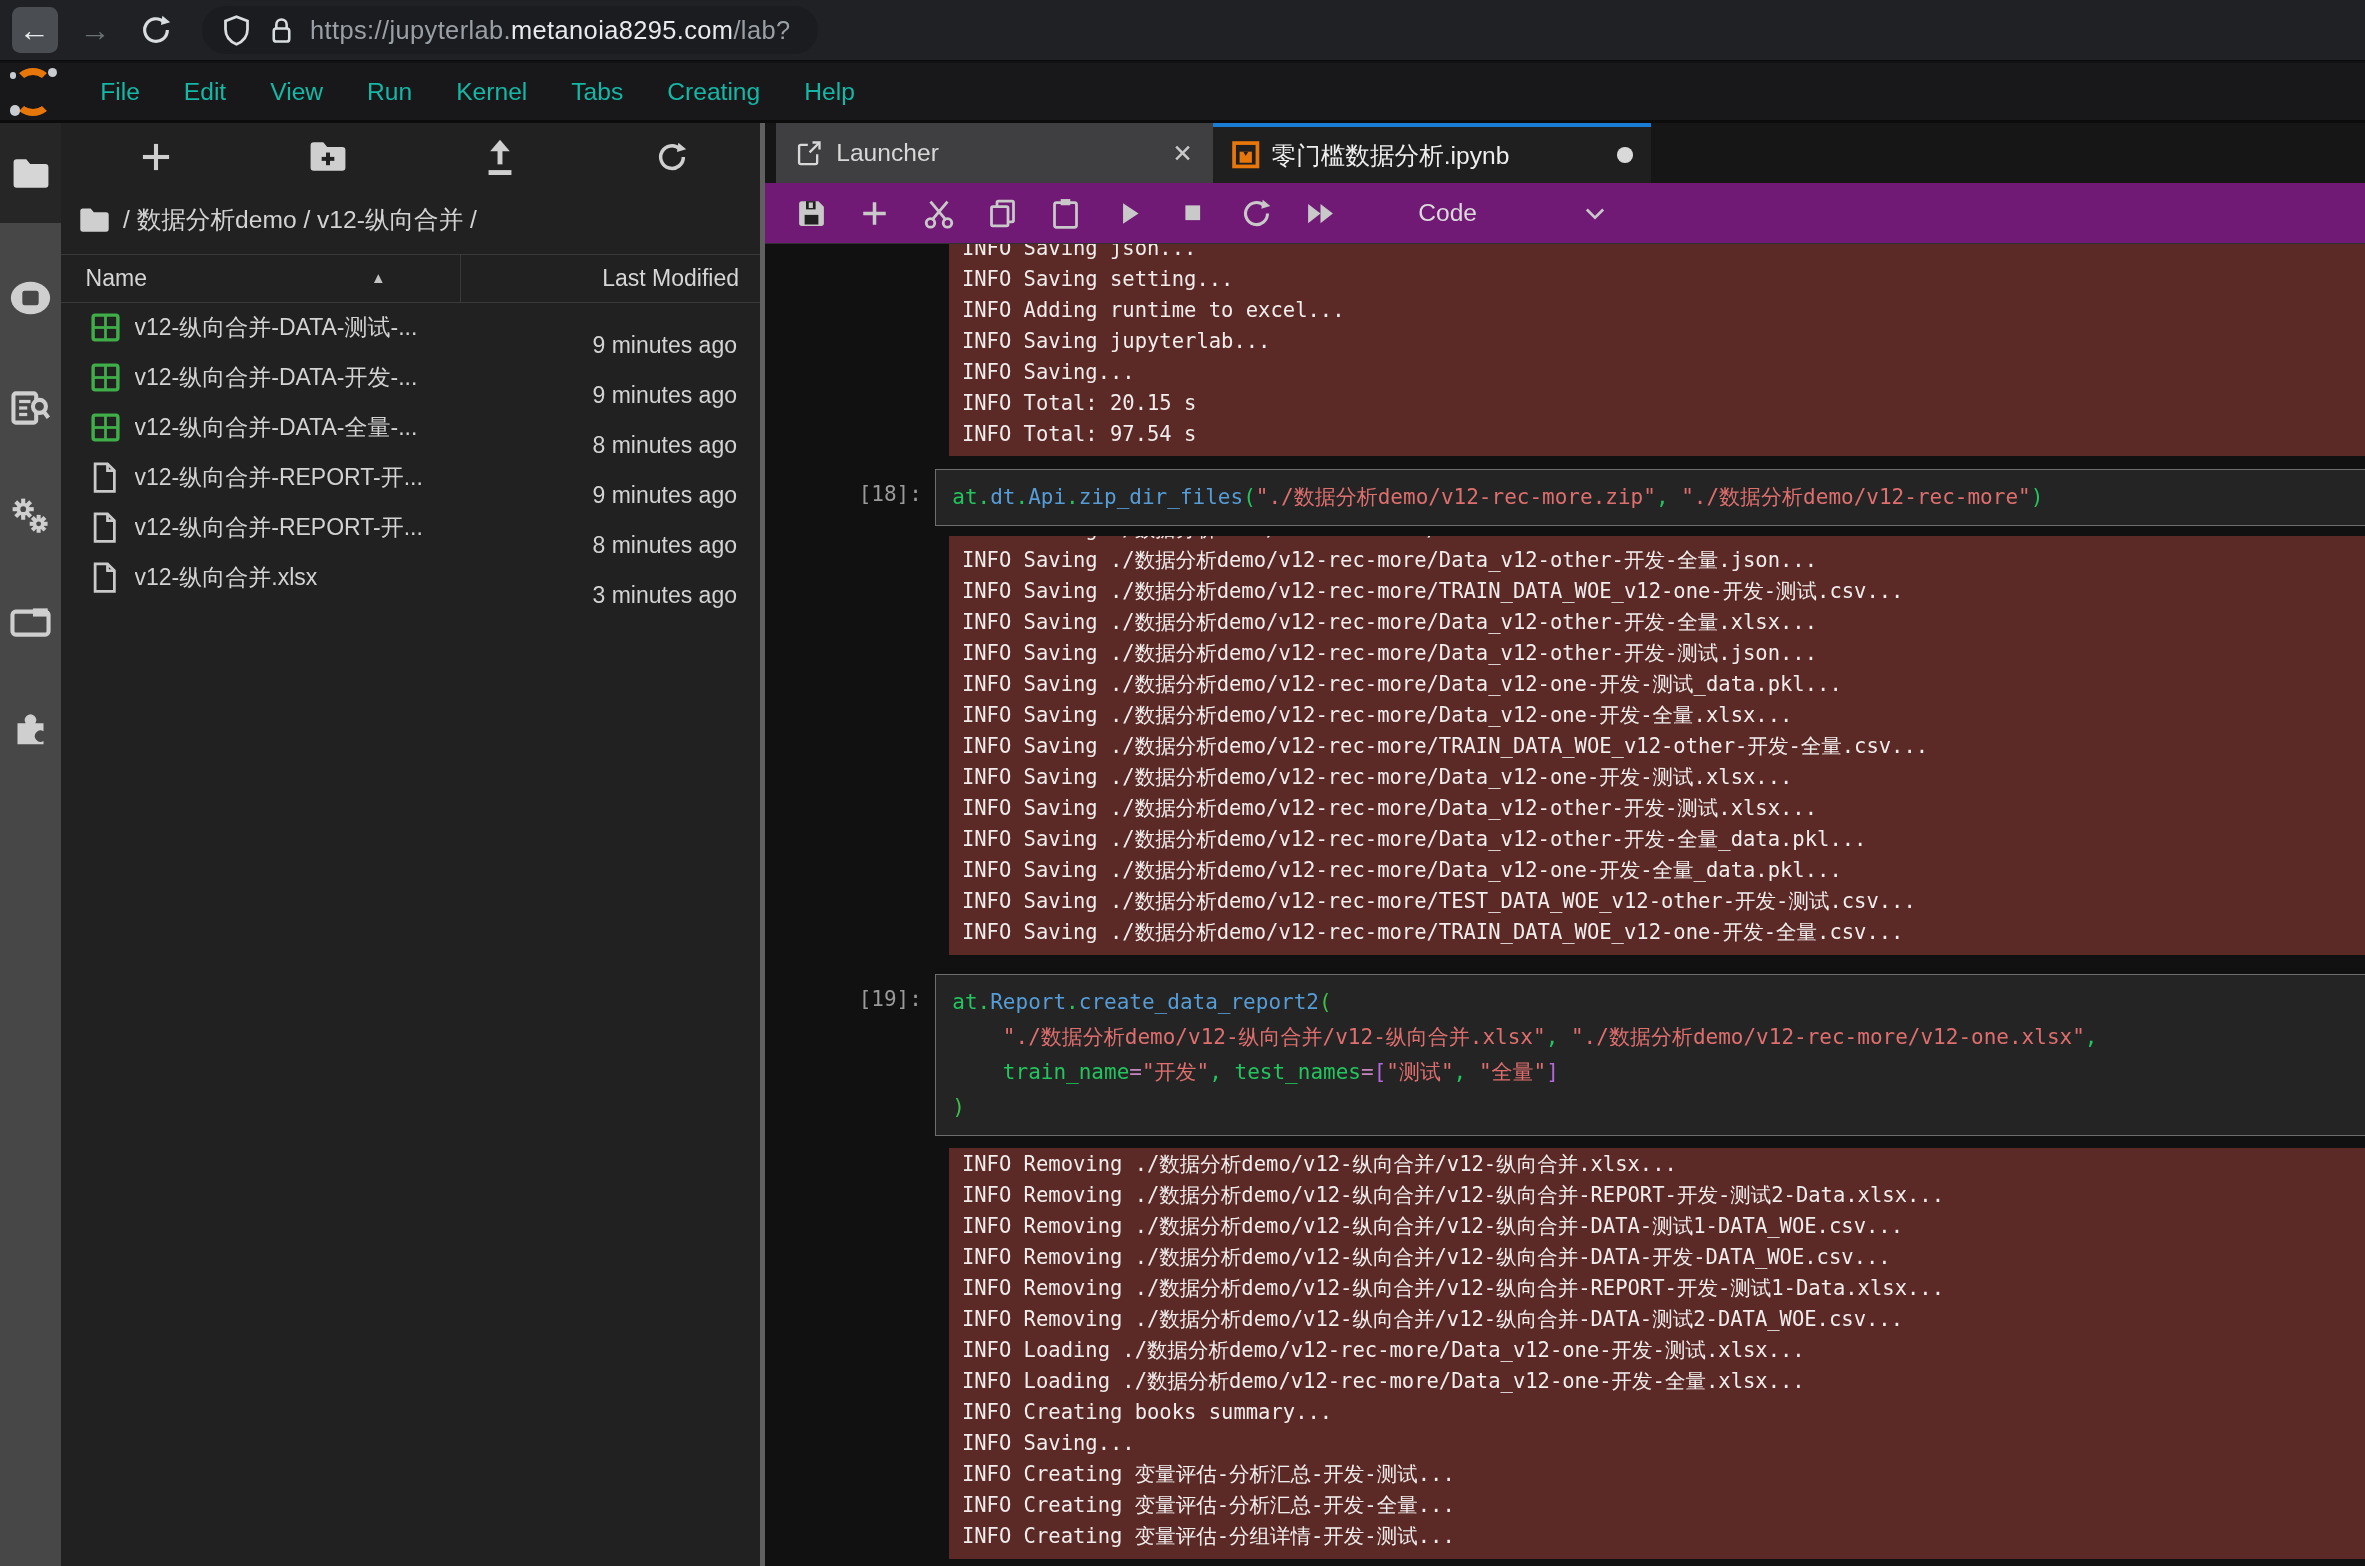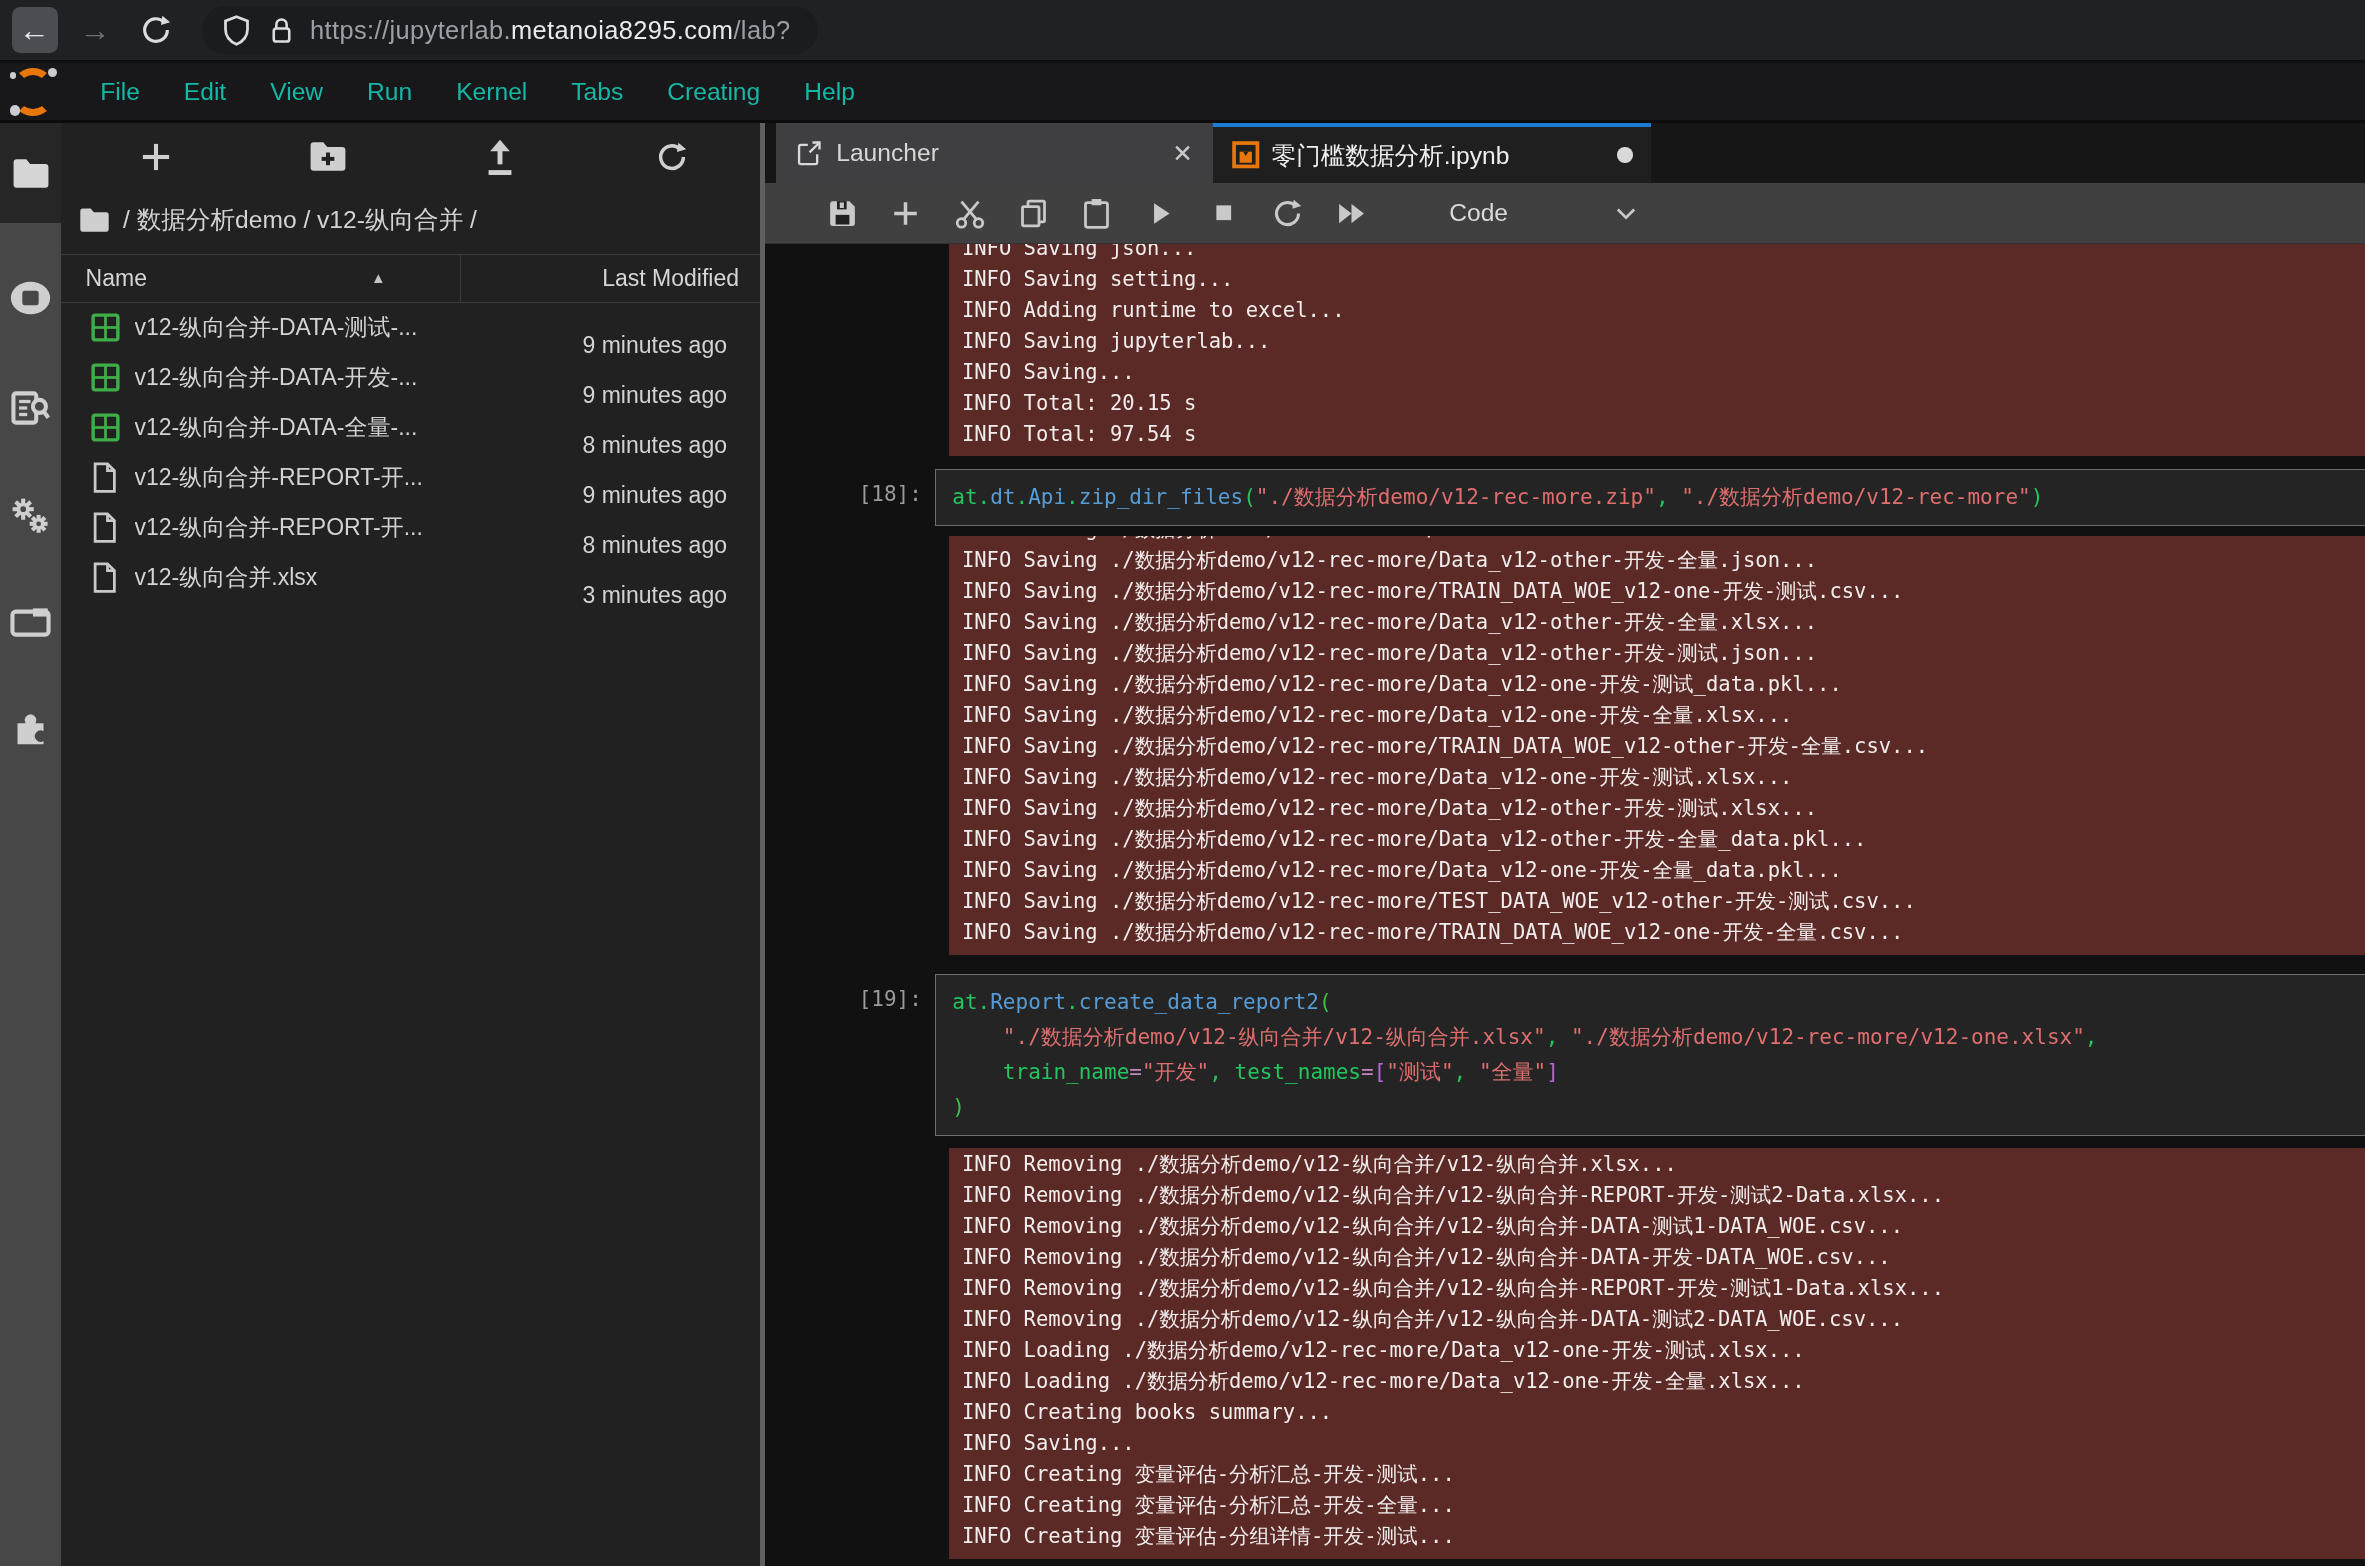--- a/index.html
+++ b/index.html
@@ -55,37 +55,37 @@
     position:relative; height:49px; margin-top:4.9px; display:flex; align-items:center;
     border-top:0.8px solid #3a3a3a; border-bottom:0.8px solid #3a3a3a; color:#d6d6d6; font-size:23px;
   }
   .fb-header .colname{ padding-left:24.6px; }
   .fb-header .sort{ position:absolute; left:310px; font-size:14.8px; color:#c3c3c3; }
   .fb-header .coldiv{ position:absolute; left:399px; top:0; width:0.8px; height:100%; background:#3a3a3a; }
   .fb-header .colmod{ position:absolute; right:21px; }
   .file-row{ height:50px; display:flex; align-items:center; color:#d3d3d3; font-size:23px; }
   .file-row .ficon{ width:36px; height:36px; margin:0 11.5px 0 26px; flex:none; display:flex; align-items:center; justify-content:center; }
   .file-row .fname{ white-space:nowrap; overflow:hidden; }
-  .file-row .ftime{ margin-left:auto; padding-right:33px; white-space:nowrap;margin-top:35px; }
+  .file-row .ftime{ margin-left:auto; padding-right:23px; white-space:nowrap;margin-top:35px; }
   
   .v-divider{ width:4.9px; height:100%; background:#606060; flex:none; }
   
   .dock{ position:relative; flex:1; height:100%; background:#161616; overflow:hidden; }
   .tabbar{ position:relative; height:60px; background:#161616; display:flex; align-items:stretch; padding-left:10.7px; }
   .tab{ display:flex; align-items:center; font-size:24.6px; }
   .tab.launcher{ width:437px; background:#3f3f42; color:#d8d8d8; padding:0 19.7px; }
   .tab.launcher .tlabel{ margin-left:13px; }
   .tab.launcher .tclose{ margin-left:auto; color:#c9c9c9; font-size:24.6px; }
   .tab.notebook{ width:438px; background:#1f1f1f; color:#eeeeee; padding:0 18px; border-top:4.1px solid #1a7cd4; }
   .tab.notebook .tlabel{ margin-left:11.5px; }
   .dirty-dot{ width:15.6px; height:15.6px; border-radius:50%; background:#d9d9d9; margin-left:auto; }
   
   .nbtoolbar{
-    height:61px; background:#404040; border-bottom:1.6px solid #313131;
-    display:flex; align-items:center; padding-left:58px;
+    height:61px; background:#701a75; border-bottom:1.6px solid #313131;
+    display:flex; align-items:center; padding-left:27px;
   }
   .tb-btn{ width:39px; height:39px; margin-right:24.6px; display:flex; align-items:center; justify-content:center; }
   .celltype{ color:#dadada; font-size:24.6px; margin-left:54px; }
   .tb-chevron{ margin-left:98px; }
   
   .nbarea{ position:relative; height:1322px; background:#111112; overflow:hidden; }
   .mono, .out-line, .code-line, .prompt{ font-family:"DejaVu Sans Mono", monospace; }
   .output-block{
     margin-left:184px; background:#5c2a26; color:#f1eded; font-size:20.5px;
     padding:1.6px 0 6.6px 13px; overflow:hidden;

